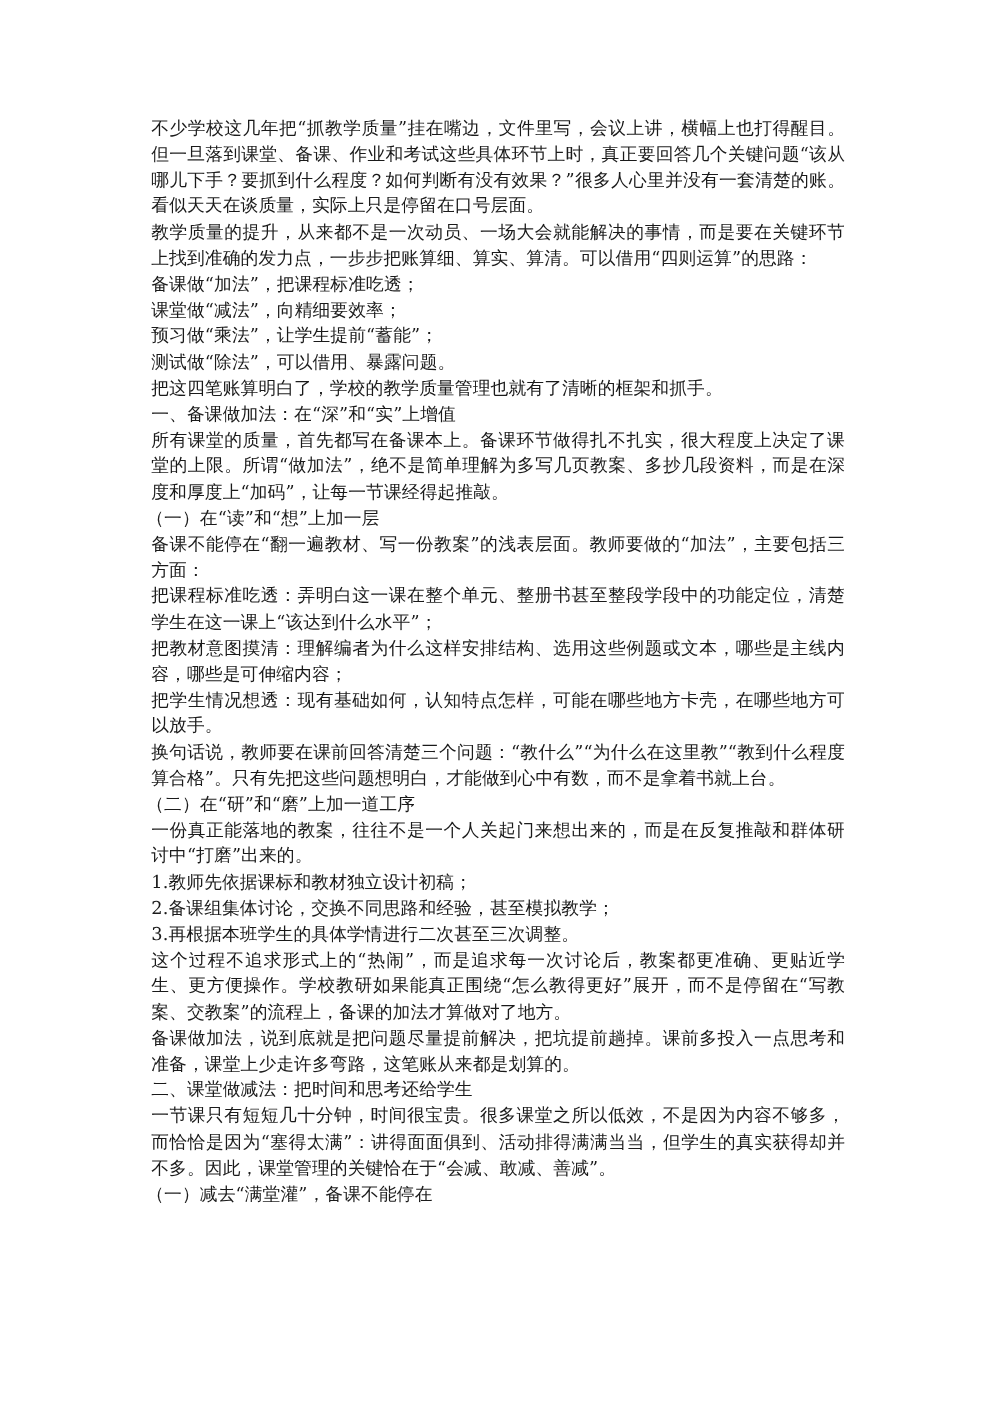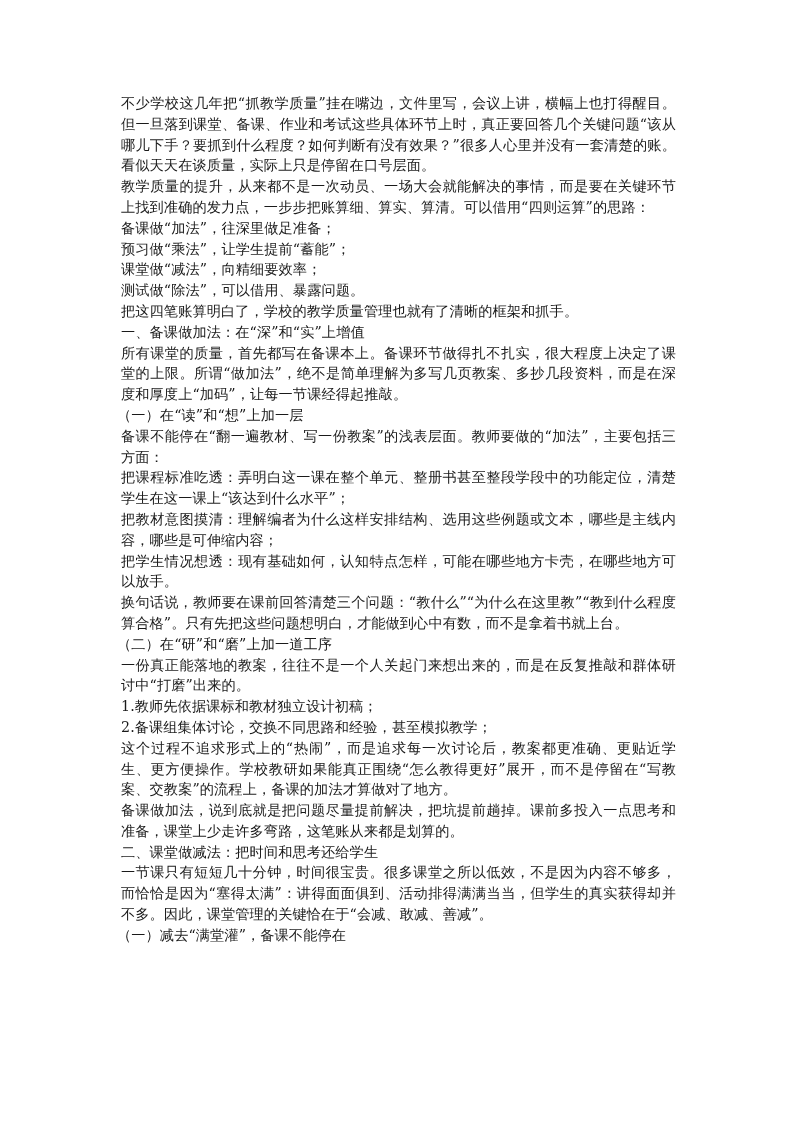--- a/index.html
+++ b/index.html
@@ -19,35 +19,36 @@
   .heading { margin: 0; padding: 0; }
   .subheading { margin: 0; padding: 0; margin-left: -4px; }
   .list-item { margin: 0; padding: 0; }
 </style>
 </head>
 <body>
 
 <div class="page">
   <p class="para">不少学校这几年把“抓教学质量”挂在嘴边，文件里写，会议上讲，横幅上也打得醒目。但一旦落到课堂、备课、作业和考试这些具体环节上时，真正要回答几个关键问题“该从哪儿下手？要抓到什么程度？如何判断有没有效果？”很多人心里并没有一套清楚的账。看似天天在谈质量，实际上只是停留在口号层面。</p>
   <p class="para">教学质量的提升，从来都不是一次动员、一场大会就能解决的事情，而是要在关键环节上找到准确的发力点，一步步把账算细、算实、算清。可以借用“四则运算”的思路：</p>
-  <p class="para">备课做“加法”，往深里做足准备；</p>
+  <p class="para">备课做“加法”，把课程标准吃透；</p>
+  <p class="para">课堂做“减法”，向精细要效率；</p>
   <p class="para">预习做“乘法”，让学生提前“蓄能”；</p>
-  <p class="para">课堂做“减法”，向精细要效率；</p>
   <p class="para">测试做“除法”，可以借用、暴露问题。</p>
   <p class="para">把这四笔账算明白了，学校的教学质量管理也就有了清晰的框架和抓手。</p>
   <p class="heading">一、备课做加法：在“深”和“实”上增值</p>
   <p class="para">所有课堂的质量，首先都写在备课本上。备课环节做得扎不扎实，很大程度上决定了课堂的上限。所谓“做加法”，绝不是简单理解为多写几页教案、多抄几段资料，而是在深度和厚度上“加码”，让每一节课经得起推敲。</p>
   <p class="subheading">（一）在“读”和“想”上加一层</p>
   <p class="para">备课不能停在“翻一遍教材、写一份教案”的浅表层面。教师要做的“加法”，主要包括三方面：</p>
   <p class="para">把课程标准吃透：弄明白这一课在整个单元、整册书甚至整段学段中的功能定位，清楚学生在这一课上“该达到什么水平”；</p>
   <p class="para">把教材意图摸清：理解编者为什么这样安排结构、选用这些例题或文本，哪些是主线内容，哪些是可伸缩内容；</p>
   <p class="para">把学生情况想透：现有基础如何，认知特点怎样，可能在哪些地方卡壳，在哪些地方可以放手。</p>
   <p class="para">换句话说，教师要在课前回答清楚三个问题：“教什么”“为什么在这里教”“教到什么程度算合格”。只有先把这些问题想明白，才能做到心中有数，而不是拿着书就上台。</p>
   <p class="subheading">（二）在“研”和“磨”上加一道工序</p>
   <p class="para">一份真正能落地的教案，往往不是一个人关起门来想出来的，而是在反复推敲和群体研讨中“打磨”出来的。</p>
   <p class="list-item">1.教师先依据课标和教材独立设计初稿；</p>
   <p class="list-item">2.备课组集体讨论，交换不同思路和经验，甚至模拟教学；</p>
+  <p class="list-item">3.再根据本班学生的具体学情进行二次甚至三次调整。</p>
   <p class="para">这个过程不追求形式上的“热闹”，而是追求每一次讨论后，教案都更准确、更贴近学生、更方便操作。学校教研如果能真正围绕“怎么教得更好”展开，而不是停留在“写教案、交教案”的流程上，备课的加法才算做对了地方。</p>
   <p class="para">备课做加法，说到底就是把问题尽量提前解决，把坑提前趟掉。课前多投入一点思考和准备，课堂上少走许多弯路，这笔账从来都是划算的。</p>
   <p class="heading">二、课堂做减法：把时间和思考还给学生</p>
   <p class="para">一节课只有短短几十分钟，时间很宝贵。很多课堂之所以低效，不是因为内容不够多，而恰恰是因为“塞得太满”：讲得面面俱到、活动排得满满当当，但学生的真实获得却并不多。因此，课堂管理的关键恰在于“会减、敢减、善减”。</p>
   <p class="subheading">（一）减去“满堂灌”，备课不能停在</p>
 </div>
 
 </body></html>

